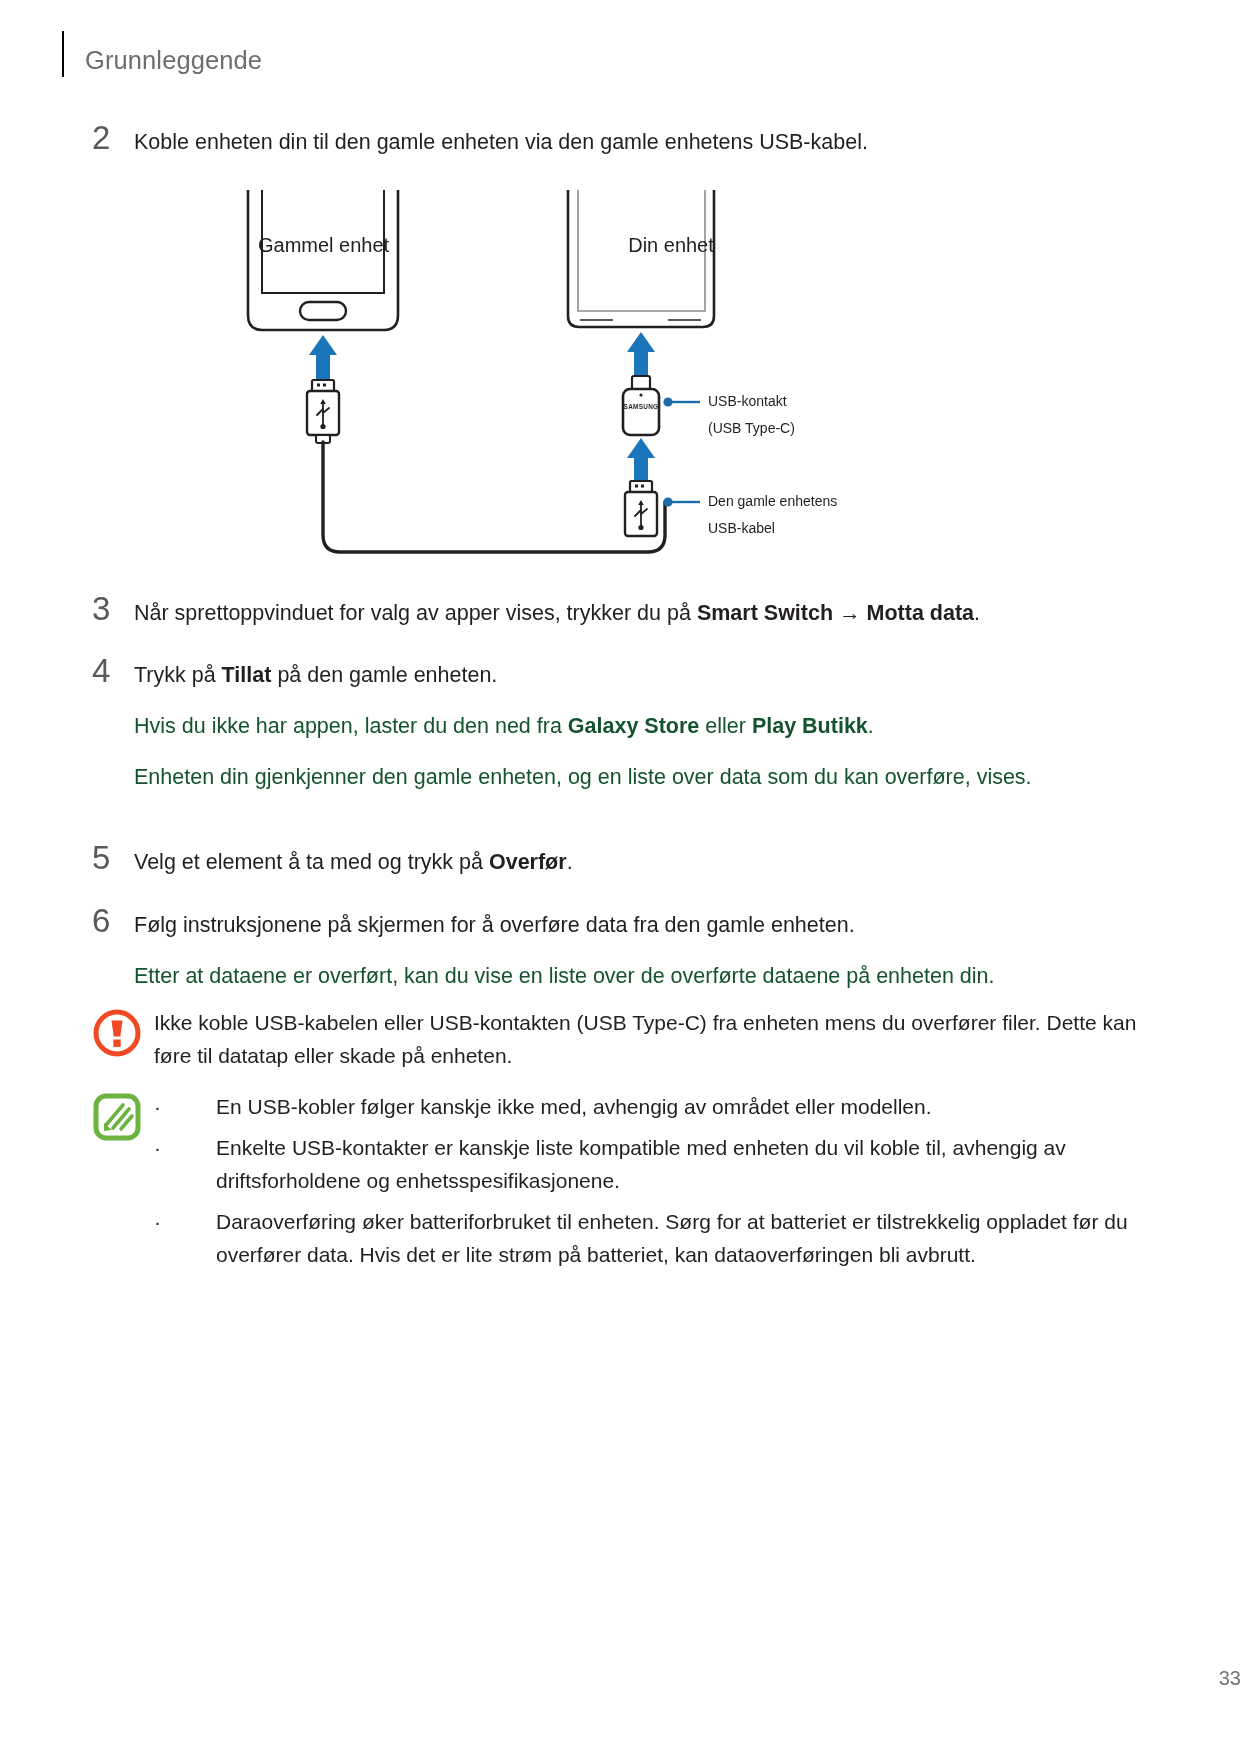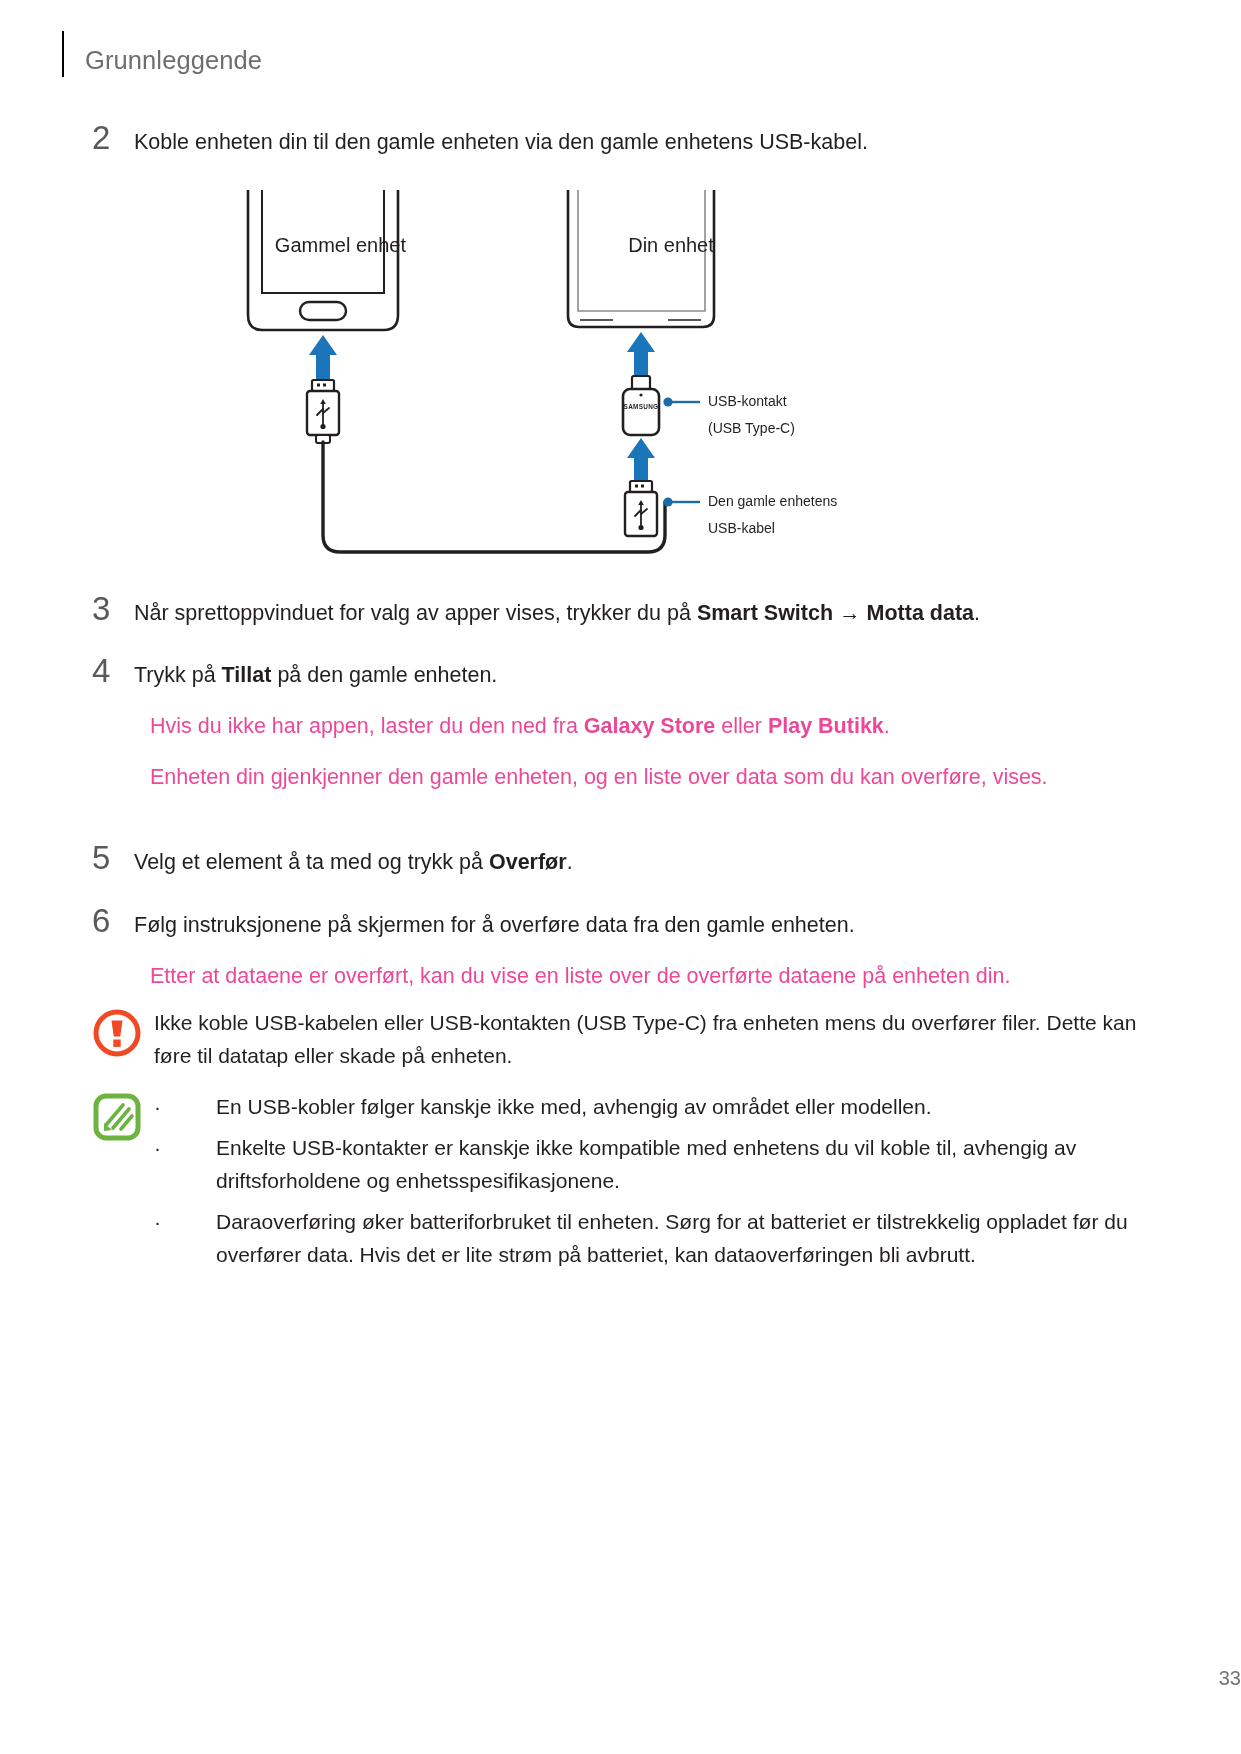--- a/index.html
+++ b/index.html
@@ -62,23 +62,22 @@
   }
   .step-body {
     font-size: 21.5px;
     line-height: 34px;
     color: #231f20;
   }
   .step-body b { font-weight: bold; }
   .sub-para {
     font-size: 21.5px;
     line-height: 34px;
-    color: #ec4899;
+    color: #14532d;
     margin-top: 17px;
-    margin-left: 16px;
   }
 
   
   .diagram {
     position: absolute;
     left: 0;
     top: 180px;
     width: 1241px;
     height: 400px;
   }
@@ -233,21 +232,21 @@
       </g>
       <circle cx="668" cy="222" r="4.6" fill="#1b6ca8"></circle>
 
       <g stroke="#1b6ca8" stroke-width="2.4">
         <line x1="672" y1="322" x2="700" y2="322"></line>
       </g>
       <circle cx="668" cy="322" r="4.6" fill="#1b6ca8"></circle>
     </svg>
 
     
-    <div class="dev-label" style="left:258px; top:54px; width:140px; text-align:right;margin-left:8px;">Gammel enhet</div>
+    <div class="dev-label" style="left:258px; top:54px; width:140px; text-align:left;">Gammel enhet</div>
     <div class="dev-label" style="left:601px; top:54px; width:140px; text-align:center;">Din enhet</div>
 
     
     <div class="callout-label" style="left:708px; top:208px;">
       <div>USB-kontakt</div>
       <div>(USB Type-C)</div>
     </div>
     <div class="callout-label" style="left:708px; top:308px;">
       <div>Den gamle enhetens</div>
       <div>USB-kabel</div>
@@ -304,21 +303,21 @@
         <path d="M12 31 L12 39 L20 38 Z" fill="#6cb33f"></path>
       </svg>
     </div>
     <div style="width:992px;">
       <div class="bullet-row">
         <div class="bullet-dot">·</div>
         <div class="bullet-text">En USB-kobler følger kanskje ikke med, avhengig av området eller modellen.</div>
       </div>
       <div class="bullet-row">
         <div class="bullet-dot">·</div>
-        <div class="bullet-text">Enkelte USB-kontakter er kanskje ikke kompatible med enhetens du vil koble til, avhengig av driftsforholdene og enhetsspesifikasjonene.</div>
+        <div class="bullet-text">Enkelte USB-kontakter er kanskje liste kompatible med enheten du vil koble til, avhengig av driftsforholdene og enhetsspesifikasjonene.</div>
       </div>
       <div class="bullet-row">
         <div class="bullet-dot">·</div>
         <div class="bullet-text">Daraoverføring øker batteriforbruket til enheten. Sørg for at batteriet er tilstrekkelig oppladet før du overfører data. Hvis det er lite strøm på batteriet, kan dataoverføringen bli avbrutt.</div>
       </div>
     </div>
   </div>
 
   <div class="page-number">33</div>
 

